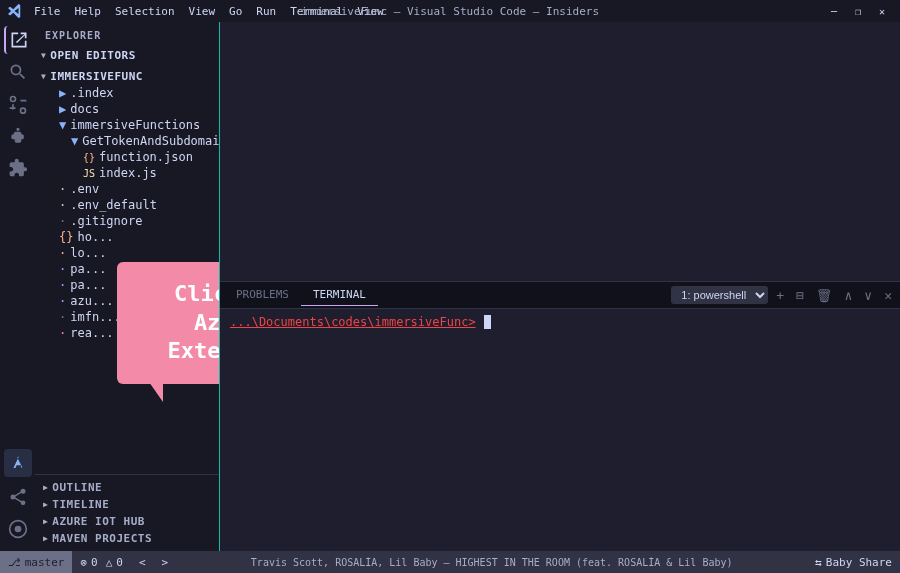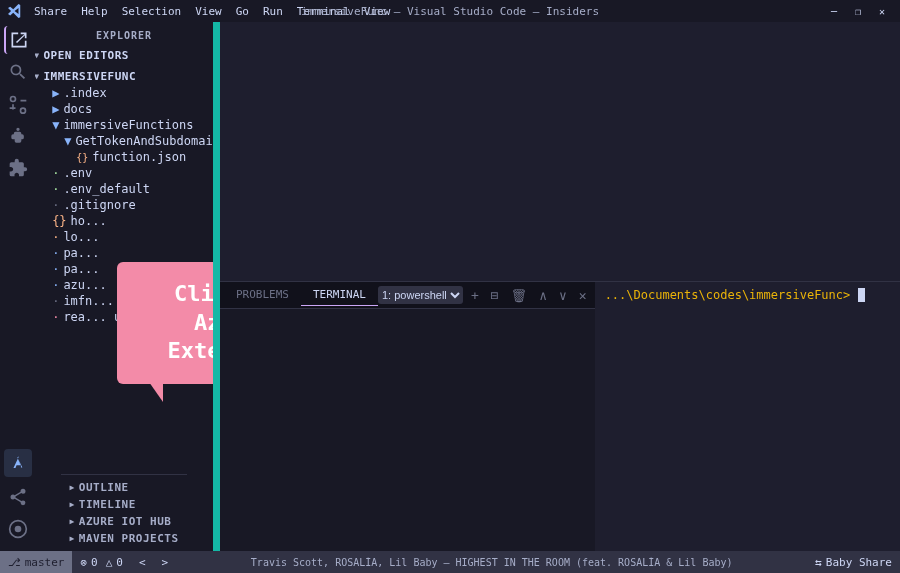--- a/index.html
+++ b/index.html
@@ -105,22 +105,21 @@
     }
 
     
     .sidebar {
       width: 185px;
       background: #181825;
       display: flex;
       flex-direction: column;
       flex-shrink: 0;
       overflow: hidden;
-      border-right: 7px solid #14b8a6;
-      align-items: center;
+      border-right: 1px solid #14b8a6;
     }
     .sidebar-title {
       padding: 8px 10px 4px 10px;
       font-size: 10px;
       font-weight: 700;
       color: #a6adc8;
       letter-spacing: 1px;
       text-transform: uppercase;
     }
     .sidebar-content {
@@ -207,21 +206,21 @@
       background: #1e1e2e;
       overflow: hidden;
     }
 
     
     .terminal-panel {
       height: 270px;
       background: #181825;
       border-top: 1px solid #313244;
       display: flex;
-      flex-direction: row;
+      flex-direction: column;
       flex-shrink: 0;
     }
     .terminal-tabs {
       display: flex;
       align-items: center;
       background: #11111b;
       height: 27px;
       padding: 0 4px;
       gap: 0;
       border-bottom: 1px solid #313244;
@@ -247,38 +246,38 @@
       color: #6c7086;
       font-size: 13px;
       cursor: pointer;
       padding: 2px 4px;
     }
     .dropdown-select {
       background: #313244;
       color: #cdd6f4;
       border: none;
       font-size: 11px;
-      padding: 2px 0;
+      padding: 2px 6px;
       border-radius: 3px;
       cursor: pointer;
     }
     .terminal-content {
       flex: 1;
       padding: 6px 10px;
       font-family: Consolas, monospace;
       font-size: 12px;
       color: #cdd6f4;
       background: #1e1e2e;
       overflow-y: auto;
     }
     .terminal-prompt {
       display: flex;
       align-items: center;
     }
-    .prompt-path { color: #eab308; }
+    .prompt-path { color: #ef4444; text-decoration: underline; }
     .prompt-arrow { color: #a6e3a1; margin: 0 4px; }
     .prompt-cursor {
       width: 7px;
       height: 14px;
       background: #cdd6f4;
       display: inline-block;
       vertical-align: middle;
       animation: blink 1s step-end infinite;
     }
     @keyframes blink { 50% { opacity: 0; } }
@@ -345,21 +344,21 @@
   </style>
 </head>
 <body>
 
 <div class="titlebar">
   <div class="titlebar-left">
     <svg class="titlebar-icon" viewBox="0 0 16 16" fill="#89b4fa">
         <path d="M12 0L6 6 2.5 3 0 4.5l3.5 3.5L0 11.5 2.5 13 6 10l6 6 2-1V1L12 0zm0 11.5L7.5 8 12 4.5v7z"></path>
       </svg>
     <div class="titlebar-menu">
-      <span>Share</span>
+      <span>File</span>
       <span>Help</span>
       <span>Selection</span>
       <span>View</span>
       <span>Go</span>
       <span>Run</span>
       <span>Terminal</span>
       <span>View</span>
     </div>
   </div>
   <div class="titlebar-title">immersiveFunc – Visual Studio Code – Insiders</div>
@@ -447,20 +446,24 @@
           <span class="item-icon file-blue">▼</span>
           <span>immersiveFunctions</span>
         </div>
         <div class="tree-item indent2">
           <span class="item-icon file-blue">▼</span>
           <span>GetTokenAndSubdomain</span>
         </div>
         <div class="tree-item indent3">
           <span class="item-icon" style="color:#fab387;margin-right:4px;font-size:10px">{}</span>
           <span>function.json</span>
+        </div>
+        <div class="tree-item indent3">
+          <span class="item-icon" style="color:#f9e2af;margin-right:4px;font-size:10px">JS</span>
+          <span>index.js</span>
         </div>
         <div class="tree-item indent1">
           <span class="item-icon dot-env">·</span>
           <span>.env</span>
         </div>
         <div class="tree-item indent1">
           <span class="item-icon dot-env">·</span>
           <span>.env_default</span>
         </div>
         <div class="tree-item indent1">

